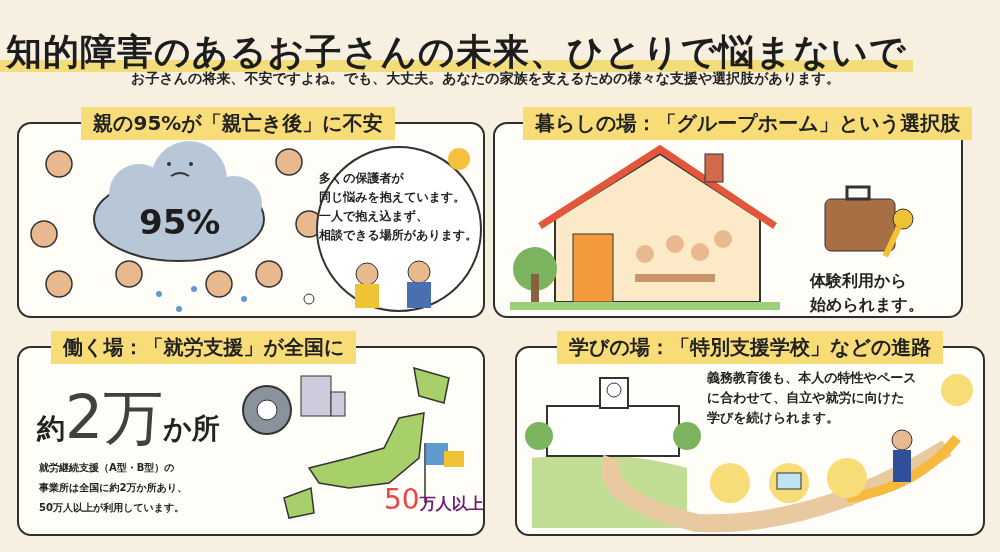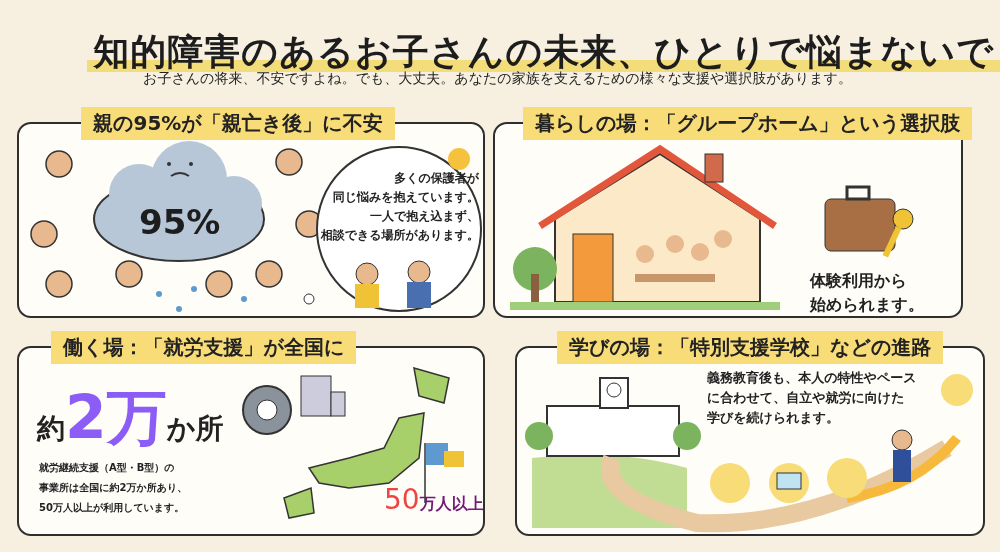--- a/index.html
+++ b/index.html
@@ -1,30 +1,30 @@
 <!DOCTYPE html>
 <html><head>
 <meta charset="utf-8">
 <style>
 *{box-sizing:border-box;margin:0;padding:0}
 html,body{width:1000px;height:552px;overflow:hidden}
 body{background:#f7f0e0;font-family:"DejaVu Sans","Liberation Sans",sans-serif;color:#222;position:relative}
-.title{position:absolute;left:0;top:28px;width:1000px;text-align:right;font-size:36px;font-weight:bold;letter-spacing:1px;color:#1d1d1d}
+.title{position:absolute;left:0;top:28px;width:1000px;text-align:left;font-size:36px;font-weight:bold;letter-spacing:1px;color:#1d1d1d}
 .title span{background:linear-gradient(transparent 70%,#f3dc7a 70%);padding:0 6px}
-.subtitle{position:absolute;left:12px;top:70px;width:971px;text-align:center;font-size:14px;font-weight:normal;color:#222}
+.subtitle{position:absolute;left:0;top:70px;width:971px;text-align:center;font-size:14px;font-weight:bold;color:#222}
 .panel{position:absolute;border:2px solid #2e2e2e;border-radius:14px;background:#fffdf8}
 .phead{position:absolute;top:-17px;background:#f7dc78;border-radius:0;padding:3px 12px;font-size:20px;font-weight:bold;color:#222;white-space:nowrap}
 #p1{left:17px;top:122px;width:468px;height:196px}
 #p2{left:493px;top:122px;width:470px;height:196px}
 #p3{left:17px;top:346px;width:468px;height:190px}
 #p4{left:515px;top:346px;width:470px;height:190px}
 .abs{position:absolute}
 .cloud-text{font-size:34px;font-weight:bold;color:#1d1d1d}
-.bubble{font-size:12px;font-weight:bold;text-align:right;line-height:19px;color:#222}
-.big2{font-size:60px;font-weight:bold;color:#8b5cf6}
+.bubble{font-size:12px;font-weight:bold;text-align:left;line-height:19px;color:#222}
+.big2{font-size:60px;font-weight:normal;color:#404040}
 .bigtxt{font-size:28px;font-weight:bold;color:#222}
 .body13{font-size:10px;font-weight:bold;line-height:20px;color:#222}
 .fifty{font-size:28px;font-weight:normal;color:#ef4444}
 .fiftyunit{font-size:16px;font-weight:bold;color:#701a75}
 </style>
 </head>
 <body>
 
 <div class="title"><span>知的障害のあるお子さんの未来、ひとりで悩まないで</span></div>
 <div class="subtitle">お子さんの将来、不安ですよね。でも、大丈夫。あなたの家族を支えるための様々な支援や選択肢があります。</div>

